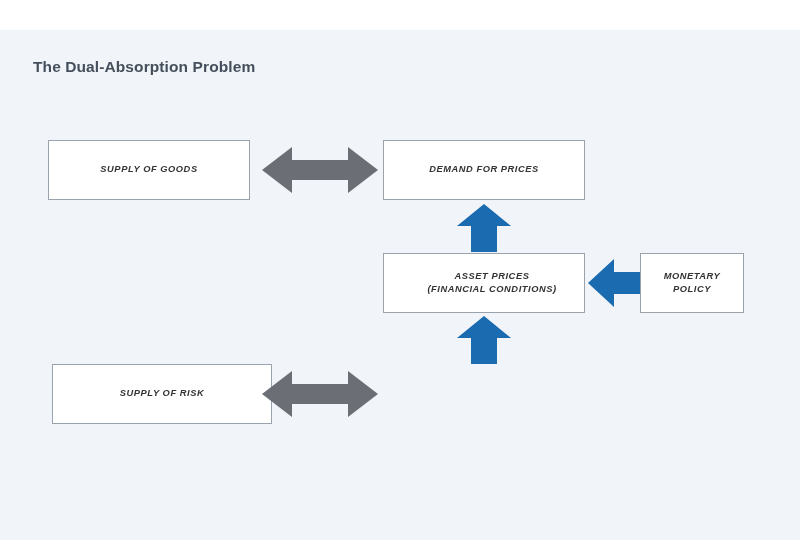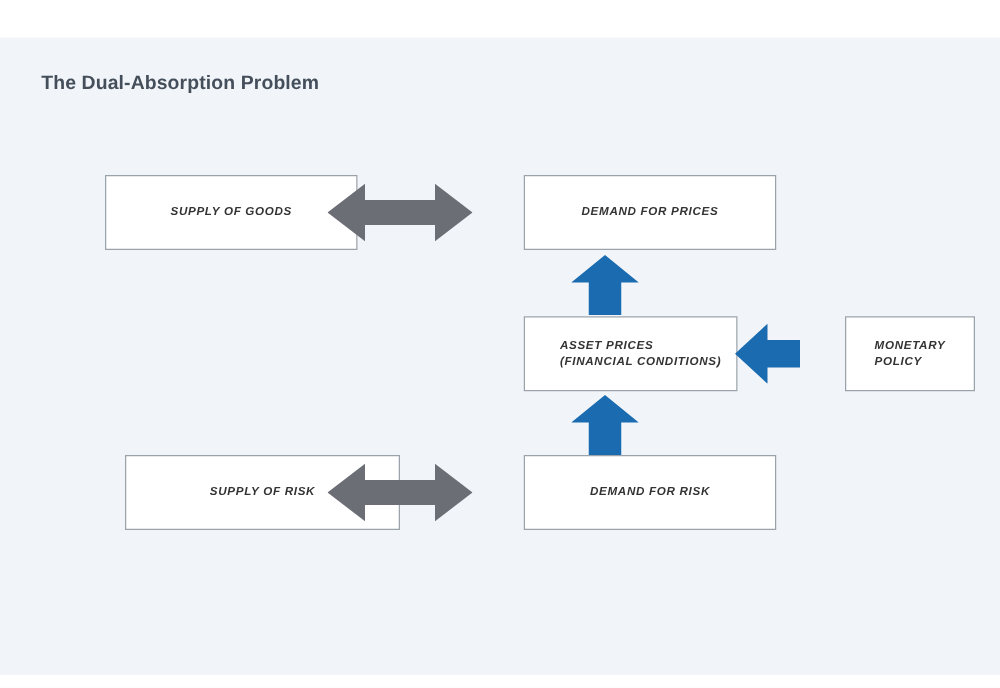--- a/index.html
+++ b/index.html
@@ -33,40 +33,39 @@
   }
 
   .node {
     position: absolute;
     background: #ffffff;
     border: 1px solid #9aa3ab;
     box-sizing: border-box;
     display: flex;
     align-items: center;
     justify-content: center;
-    text-align: left;
-    margin-left: 36px;
+    text-align: center;
   }
 
   .node .node-label {
     font-size: 9.3px;
     font-weight: 700;
     font-style: italic;
     color: #333333;
     letter-spacing: 0.55px;
     line-height: 1.45;
     white-space: pre-line;
   }
 
   
   #node-supply-goods  { left: 48px;  top: 110px; width: 202px; height: 60px; }
   #node-demand-goods  { left: 383px; top: 110px; width: 202px; height: 60px; }
-  #node-asset-prices  { left: 383px; top: 223px; width: 171px; height: 60px; padding-left: 16px; }
+  #node-asset-prices  { left: 383px; top: 223px; width: 202px; height: 60px; padding-left: 16px; }
   #node-monetary      { left: 640px; top: 223px; width: 104px; height: 60px; }
-  #node-supply-risk   { left: 64px;  top: 334px; width: 220px; height: 60px; }
+  #node-supply-risk   { left: 52px;  top: 334px; width: 220px; height: 60px; }
   #node-demand-risk   { left: 383px; top: 334px; width: 202px; height: 60px; }
 
   
   .arrow {
     position: absolute;
   }
   .arrow svg { display: block; width: 100%; height: 100%; }
 
   #arrow-goods-bidir { left: 262px; top: 117px; width: 116px; height: 46px; }
   #arrow-risk-bidir  { left: 262px; top: 341px; width: 116px; height: 46px; }
@@ -126,17 +125,14 @@
   <div class="node" id="node-supply-risk">
     <span class="node-label">SUPPLY OF RISK</span>
   </div>
 
   <div class="arrow" id="arrow-risk-bidir">
     <svg viewBox="0 0 116 46" preserveAspectRatio="none" aria-hidden="true">
       <polygon points="0,23 30,0 30,13 86,13 86,0 116,23 86,46 86,33 30,33 30,46" fill="#6b6e75"></polygon>
     </svg>
   </div>
 
-  <div class="node" id="node-demand-risk">
-    <span class="node-label">DEMAND FOR RISK</span>
-  </div>
 
 </div>
 
 </body></html>

